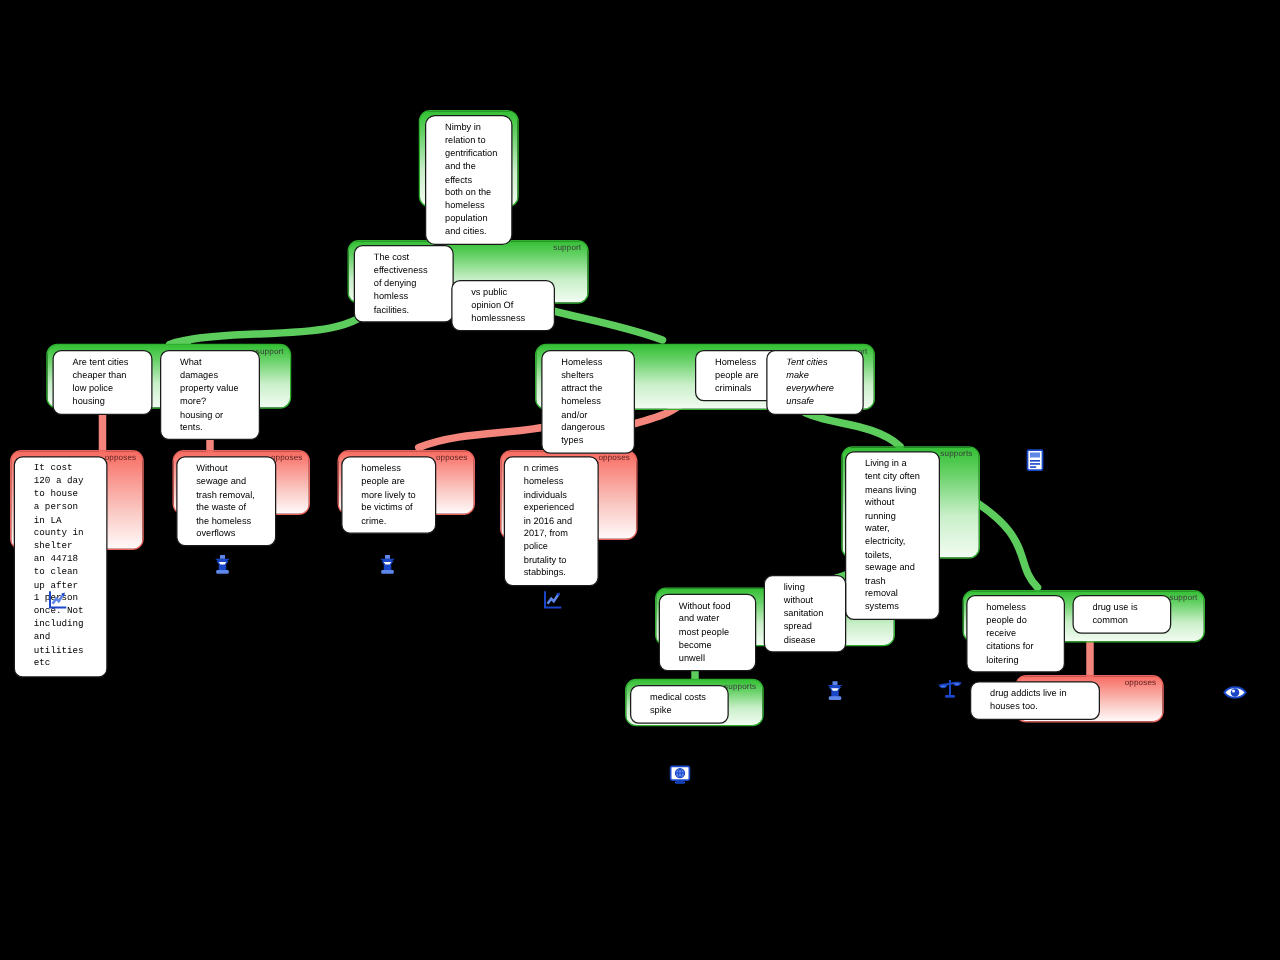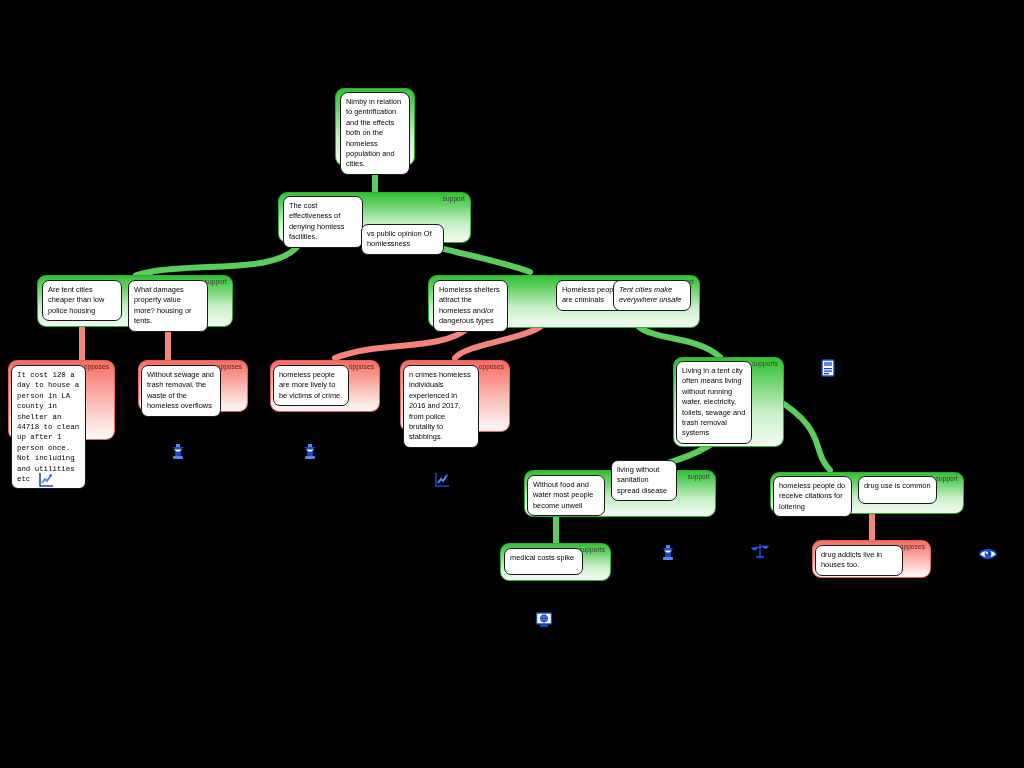--- a/index.html
+++ b/index.html
@@ -27,21 +27,21 @@
   }
   .grp-label{
     position:absolute;top:3px;right:5px;font-size:6.5px;color:#3a3a3a;
     letter-spacing:.1px;line-height:1;
   }
   .group.oppose .grp-label{color:#5a2020;}
 
   
   .node{
     position:absolute;background:#fff;border:1px solid #1a1a1a;border-radius:7px;
-    box-sizing:border-box;padding:4px 5px;
+    box-sizing:border-box;padding:4px 15px;
     font-size:7.4px;line-height:10.4px;color:#000;
     overflow:hidden;
   }
   .node.root{border-radius:8px;}
 
   
   .icon{position:absolute;width:20px;height:20px;}
   .icon svg{display:block;width:100%;height:100%;}
 </style>
 </head>
@@ -110,21 +110,21 @@
     <div class="node" style="left: 11px; top: 365px; width: 75px; min-height: 73px; font-family: Liberation Mono, monospace;">It cost 120 a day to house a person in LA county in shelter an 44718 to clean up after 1 person once. Not including and utilities etc</div>
     <div class="node" style="left: 141px; top: 365px; width: 80px; min-height: 46px;">Without sewage and trash removal, the waste of the homeless overflows</div>
     <div class="node" style="left: 273px; top: 365px; width: 76px; min-height: 37px;">homeless people are more lively to be victims of crime.</div>
     <div class="node" style="left: 403px; top: 365px; width: 76px; min-height: 65px;">n crimes homeless individuals experienced in 2016 and 2017, from police brutality to stabbings.</div>
     <div class="node" style="left: 676px; top: 361px; width: 76px; min-height: 82px;">Living in a tent city often means living without running water, electricity, toilets, sewage and trash removal systems</div>
     <div class="node" style="left: 527px; top: 475px; width: 78px; min-height: 37px;">Without food and water most people become unwell</div>
     <div class="node" style="left: 611px; top: 460px; width: 66px; min-height: 37px;">living without sanitation spread disease</div>
     <div class="node" style="left: 504px; top: 548px; width: 79px; min-height: 27px;">medical costs spike</div>
     <div class="node" style="left: 773px; top: 476px; width: 79px; min-height: 36px;">homeless people do receive citations for loitering</div>
     <div class="node" style="left: 858px; top: 476px; width: 79px; min-height: 28px;">drug use is common</div>
-    <div class="node" style="left: 815px; top: 545px; width: 88px; min-height: 27px;">drug addicts live in houses too.</div>
+    <div class="node" style="left: 776px; top: 545px; width: 104px; min-height: 27px;">drug addicts live in houses too.</div>
     <div class="icon" style="left: 36px; top: 470px;">
       <svg viewBox="0 0 20 20">
         <path d="M4 3 L4 16 L17 16" stroke="#1a47c8" stroke-width="1.6" fill="none"></path>
         <path d="M6 13 L9 9 L11 11 L15 5" stroke="#5f87ea" stroke-width="2" fill="none"></path>
         <path d="M13 5 L16 4 L15 7 Z" fill="#1a47c8"></path>
       </svg>
     </div>
     <div class="icon" style="left: 168px; top: 440px;">
       <svg viewBox="0 0 20 20">
         <rect x="7" y="12" width="6" height="5" fill="#1a47c8"></rect>

